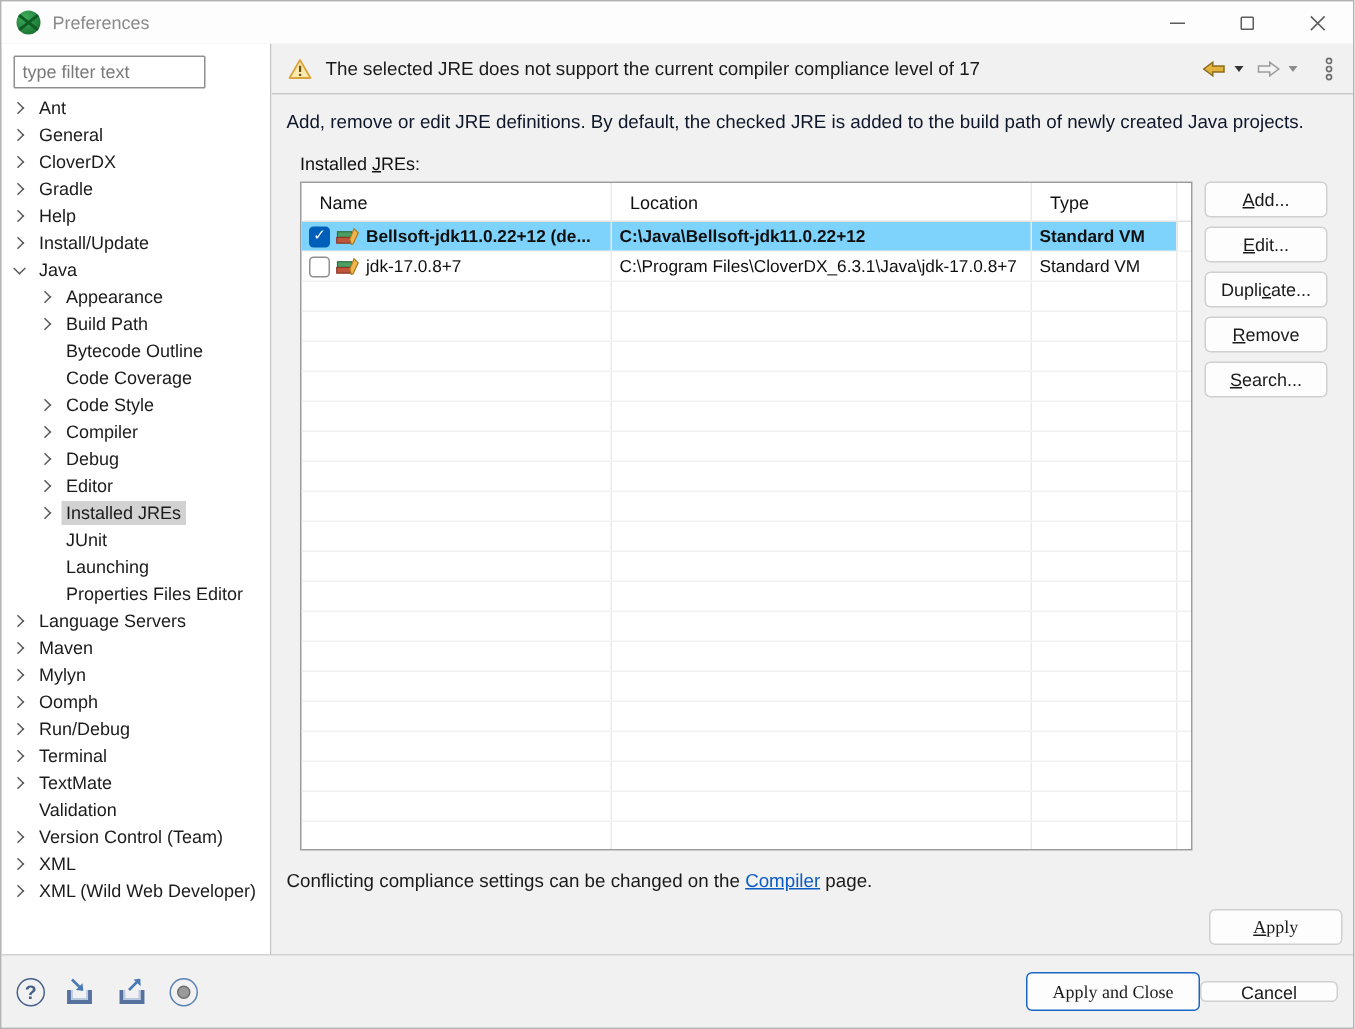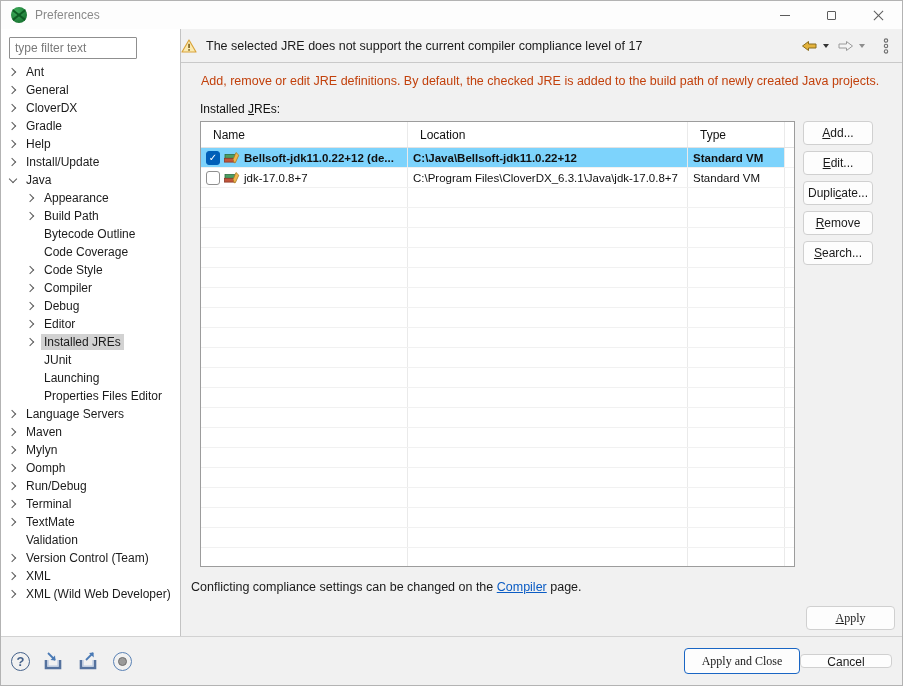--- a/index.html
+++ b/index.html
@@ -43,29 +43,29 @@
   .tree-item.lvl0 { padding-left: 5px; }
   .tree-item.lvl1 { padding-left: 23px; }
   .chevron { width: 14px; height: 14px; flex: 0 0 14px; margin-right: 3px; display: flex; align-items: center; justify-content: center; }
   .chevron::before { content: none; }
   .chevron.chev-right::before { content: ""; width: 5px; height: 5px; border-right: 1.2px solid #5a5a5a; border-bottom: 1.2px solid #5a5a5a; transform: rotate(-45deg); margin-left: -2px; }
   .chevron.chev-down::before { content: ""; width: 5px; height: 5px; border-right: 1.2px solid #5a5a5a; border-bottom: 1.2px solid #5a5a5a; transform: rotate(45deg); margin-top: -2px; }
   .tree-label { padding: 1px 3px; }
   .tree-label.sel { background: #d2d2d2; }
   
   .right-panel { flex: 1; display: flex; flex-direction: column; background: #f1f1f1; overflow: hidden; }
-  .warning-bar { height: 34px; flex: 0 0 34px; display: flex; align-items: center; border-bottom: 1px solid #c9c9c9; }
+  .warning-bar { height: 34px; flex: 0 0 34px; display: flex; align-items: center; padding-left: 11px; border-bottom: 1px solid #c9c9c9; }
   .warn-icon { display: flex; flex: 0 0 16px; }
   .warn-text { margin-left: 9px; font-size: 12.5px; color: #1a1a1a; }
   .nav-icons { margin-left: auto; margin-right: 12px; display: flex; align-items: center; gap: 5px; }
   .caret { width: 9px; display: flex; }
   .caret::after { content: ""; border-left: 3.5px solid transparent; border-right: 3.5px solid transparent; border-top: 4px solid #333; }
   .caret.dim::after { border-top-color: #8d8d8d; }
   .overflow { margin-left: 9px; display: flex; }
-  .desc { padding: 11px 10px 9px 20px; font-size: 12.5px; color: #c2410c; }
+  .desc { padding: 11px 10px 9px 10px; font-size: 12.5px; color: #0f172a; }
   .table-label { margin: 5px 0 5px 19px; font-size: 12px; color: #111; }
   .content-row { display: flex; }
   
   .jre-table { margin-left: 19px; width: 595px; height: 446px; background: #ffffff; border: 1px solid #9c9c9c; overflow: hidden; }
   .thead, .trow { display: grid; grid-template-columns: 207px 280px 97px 1fr; }
   .thead { height: 26px; border-bottom: 1px solid #e3e3e3; }
   .hcell { display: flex; align-items: center; padding-left: 12px; font-size: 12px; color: #111; border-right: 1px solid #eaeaea; overflow: hidden; }
   .hcell.gut { border-right: none; }
   .trow { height: 20px; border-bottom: 1px solid #f1f1f1; }
   .trow > div { border-right: 1px solid #eaeaea; overflow: hidden; }
@@ -75,21 +75,21 @@
   .ctext { font-size: 11.5px; color: #101010; }
   .trow.selected { font-weight: bold; }
   .trow.selected > div:not(.c-gut) { background: #7dd3fc; }
   .checkbox { width: 14px; height: 14px; flex: 0 0 14px; border: 1px solid #8f8f8f; border-radius: 3px; background: #fff; display: inline-flex; align-items: center; justify-content: center; }
   .checkbox.checked { background: #005fb8; border-color: #005fb8; }
   .checkbox.checked::after { content: "\2713"; color: #fff; font-size: 10px; font-weight: bold; line-height: 1; }
   .jre-icon { display: flex; flex: 0 0 16px; }
   
   .side-buttons { margin-left: 8px; display: flex; flex-direction: column; }
   .btn { font-family: inherit; font-size: 12px; color: #1a1a1a; background: #fdfdfd; border: 1px solid #d0d0d0; border-radius: 4px; cursor: default; }
-  .side-buttons .btn { width: 70px; height: 24px; margin-bottom: 6px; }
+  .side-buttons .btn { width: 82px; height: 24px; margin-bottom: 6px; }
   
   .note { margin: 13px 0 0 10px; font-size: 12.5px; color: #1a1a1a; }
   .link { color: #0b5cc4; text-decoration: underline; cursor: pointer; }
   .apply-row { margin-top: auto; margin-bottom: 6px; display: flex; justify-content: flex-end; padding-right: 7px; font-family: Liberation Serif, serif; }
   .btn.apply { width: 89px; height: 24px; }
   
   .footer { flex: 0 0 49px; background: #f1f1f1; border-top: 1px solid #d2d2d2; display: flex; align-items: center; padding: 0 10px; }
   .footer-icons { display: flex; align-items: center; gap: 13px; }
   .help-circle { width: 19px; height: 19px; border: 1.8px solid #44618a; border-radius: 50%; color: #44618a; font-size: 13px; font-weight: bold; display: inline-flex; align-items: center; justify-content: center; }
   .record { width: 19px; height: 19px; border: 1.5px solid #5a82b5; border-radius: 50%; display: inline-flex; align-items: center; justify-content: center; }

